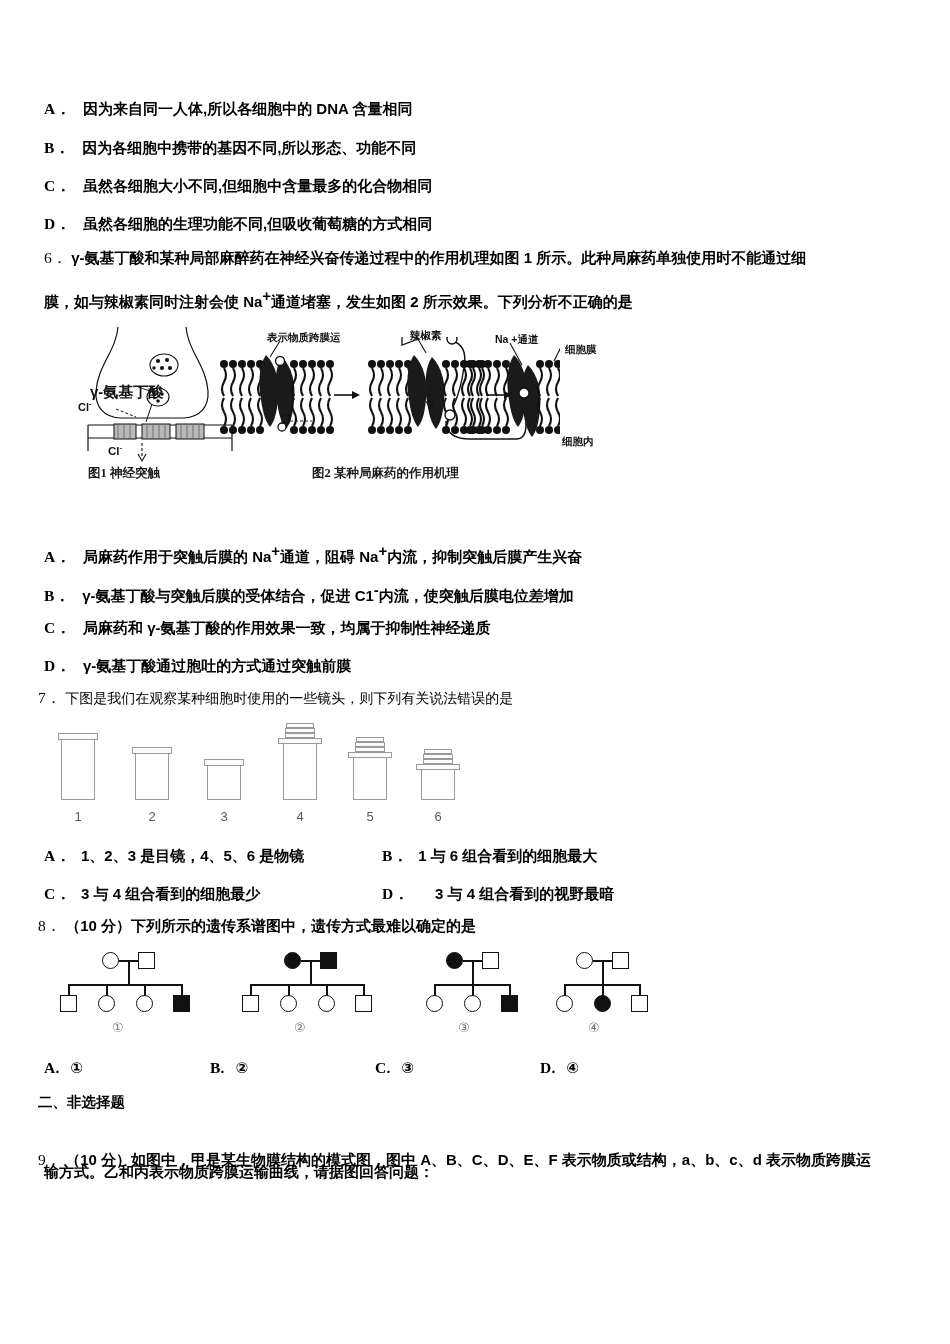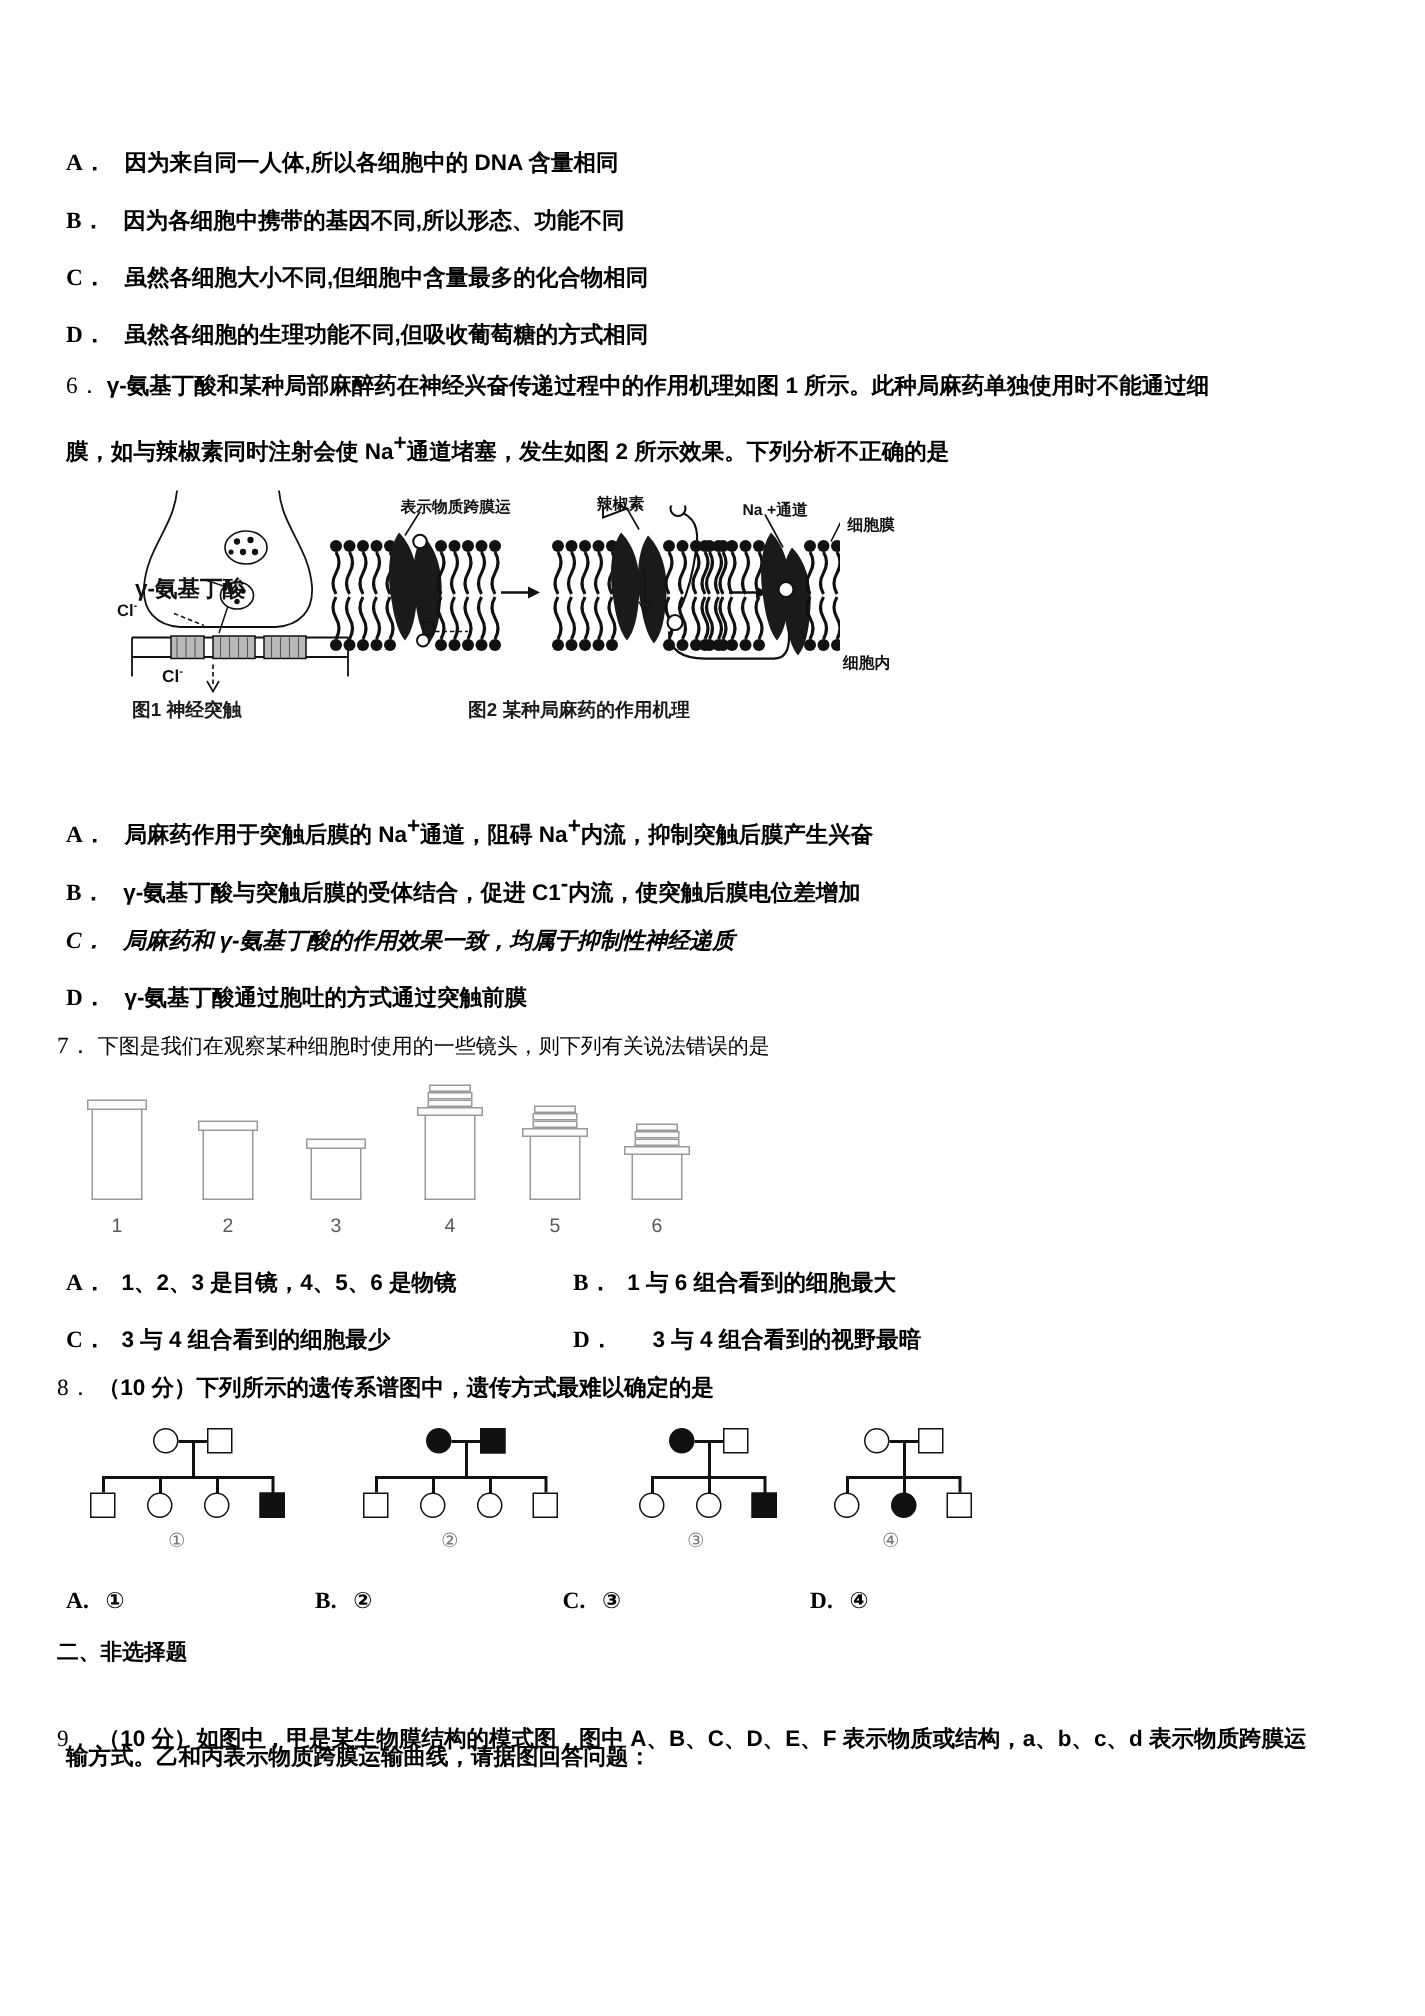--- a/index.html
+++ b/index.html
@@ -63,21 +63,21 @@
   
   .figblock {
     position: absolute;
     left: 70px;
     top: 325px;
     width: 500px;
     height: 165px;
   }
   .figcap {
     position: absolute;
-    font-family: Liberation Sans, sans-serif;
+    font-family: Liberation Serif, serif;
     font-size: 12.5px;
     font-weight: bold;
     white-space: nowrap;
     color: #1c1c1c;
   }
   .figlabel {
     position: absolute;
     font-family: "Liberation Sans", "DejaVu Sans", sans-serif;
     font-size: 10.5px;
     font-weight: bold;
@@ -328,39 +328,39 @@
         <use href="#bilayer" x="70" y="0"></use>
         <circle cx="58" cy="34" r="5" fill="#fff" stroke="#111" stroke-width="1.4"></circle>
 
         <path d="M44 -16 L56 6" stroke="#111" stroke-width="1.1" fill="none"></path>
 
         <path d="M96 -14 L88 2" stroke="#111" stroke-width="1.1" fill="none"></path>
       </g>
     </svg>
 
     <div class="figlabel" style="left:197px; top:6px;">表示物质跨膜运</div>
-    <div class="figlabel" style="left:304px; top:4px;padding-left:24px;">辣椒素</div>
+    <div class="figlabel" style="left:316px; top:4px;padding-left:24px;">辣椒素</div>
     <div class="figlabel" style="left:425px; top:8px;">Na +通道</div>
     <div class="figlabel" style="left:495px; top:18px;">细胞膜</div>
     <div class="figlabel" style="left:492px; top:110px;">细胞内</div>
 
     <div class="figcap" style="left:242px; top:140px;">图2  某种局麻药的作用机理</div>
   </div>
 
   <div class="line" style="left:44px; top:543px;">
     <span class="opt-label">A．</span>
     <span class="opt-text" style="margin-left:8px;">局麻药作用于突触后膜的 Na</span><sup class="opt-text">+</sup><span class="opt-text">通道，阻碍 Na</span><sup class="opt-text">+</sup><span class="opt-text">内流，抑制突触后膜产生兴奋</span>
   </div>
 
   <div class="line" style="left:44px; top:582px;">
     <span class="opt-label">B．</span>
     <span class="opt-text" style="margin-left:8px;">γ-氨基丁酸与突触后膜的受体结合，促进 C1</span><sup class="opt-text">-</sup><span class="opt-text">内流，使突触后膜电位差增加</span>
   </div>
 
-  <div class="line" style="left:44px; top:620px;font-style:italic;">
+  <div class="line" style="left:44px; top:620px;">
     <span class="opt-label">C．</span>
     <span class="opt-text" style="margin-left:8px;">局麻药和 γ-氨基丁酸的作用效果一致，均属于抑制性神经递质</span>
   </div>
 
   <div class="line" style="left:44px; top:658px;">
     <span class="opt-label">D．</span>
     <span class="opt-text" style="margin-left:8px;">γ-氨基丁酸通过胞吐的方式通过突触前膜</span>
   </div>
 
   <div class="line" style="left:38px; top:690px;">

